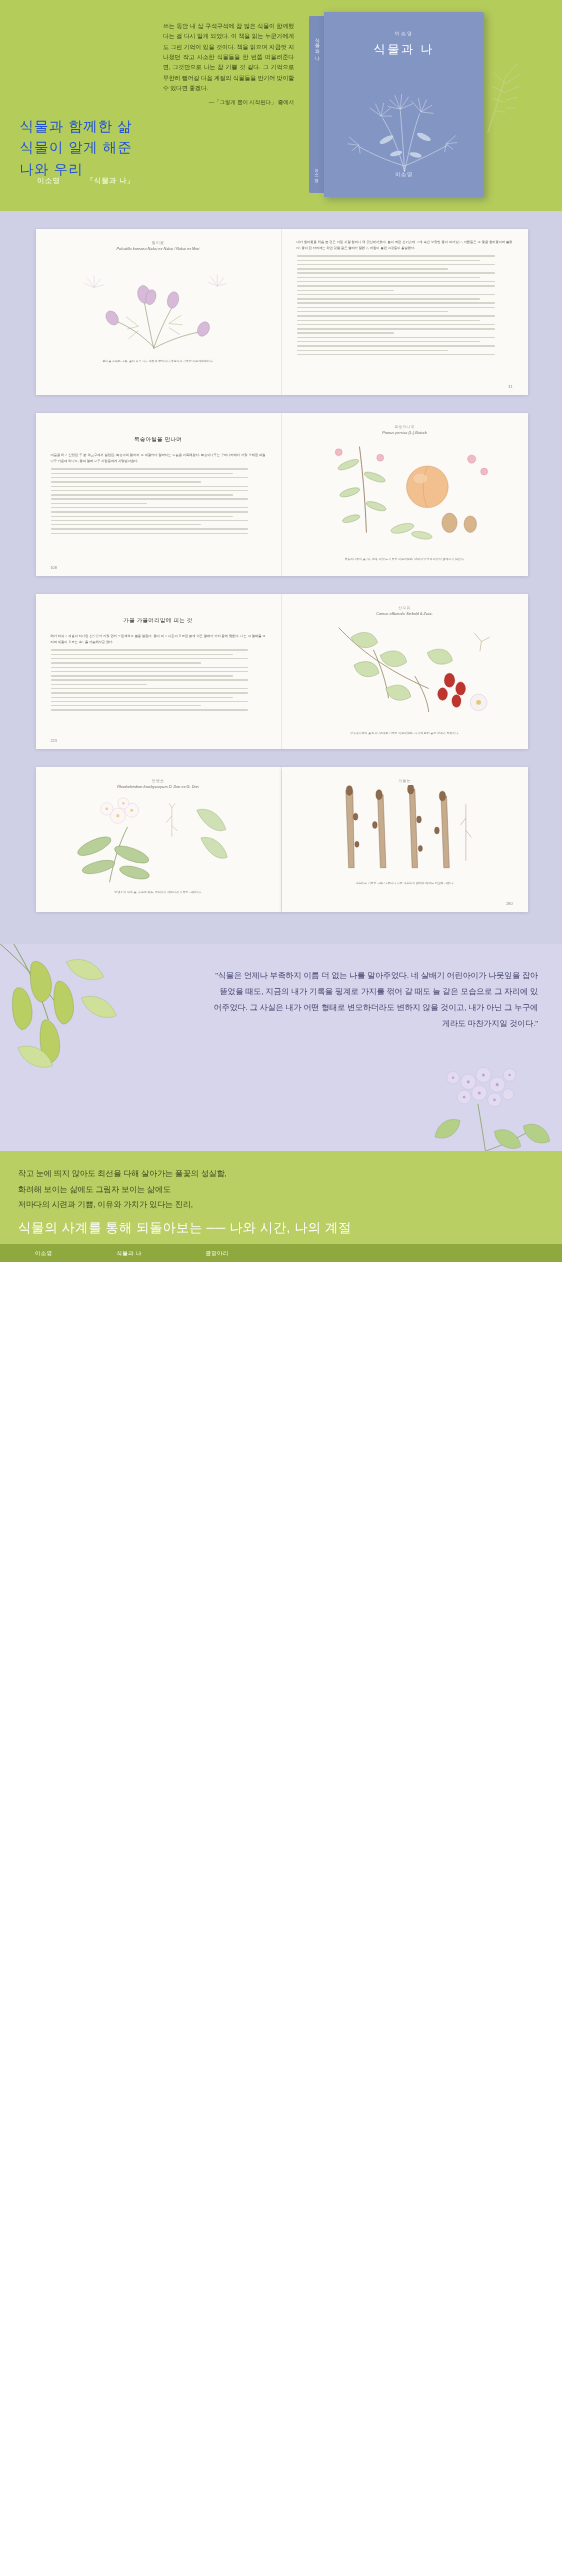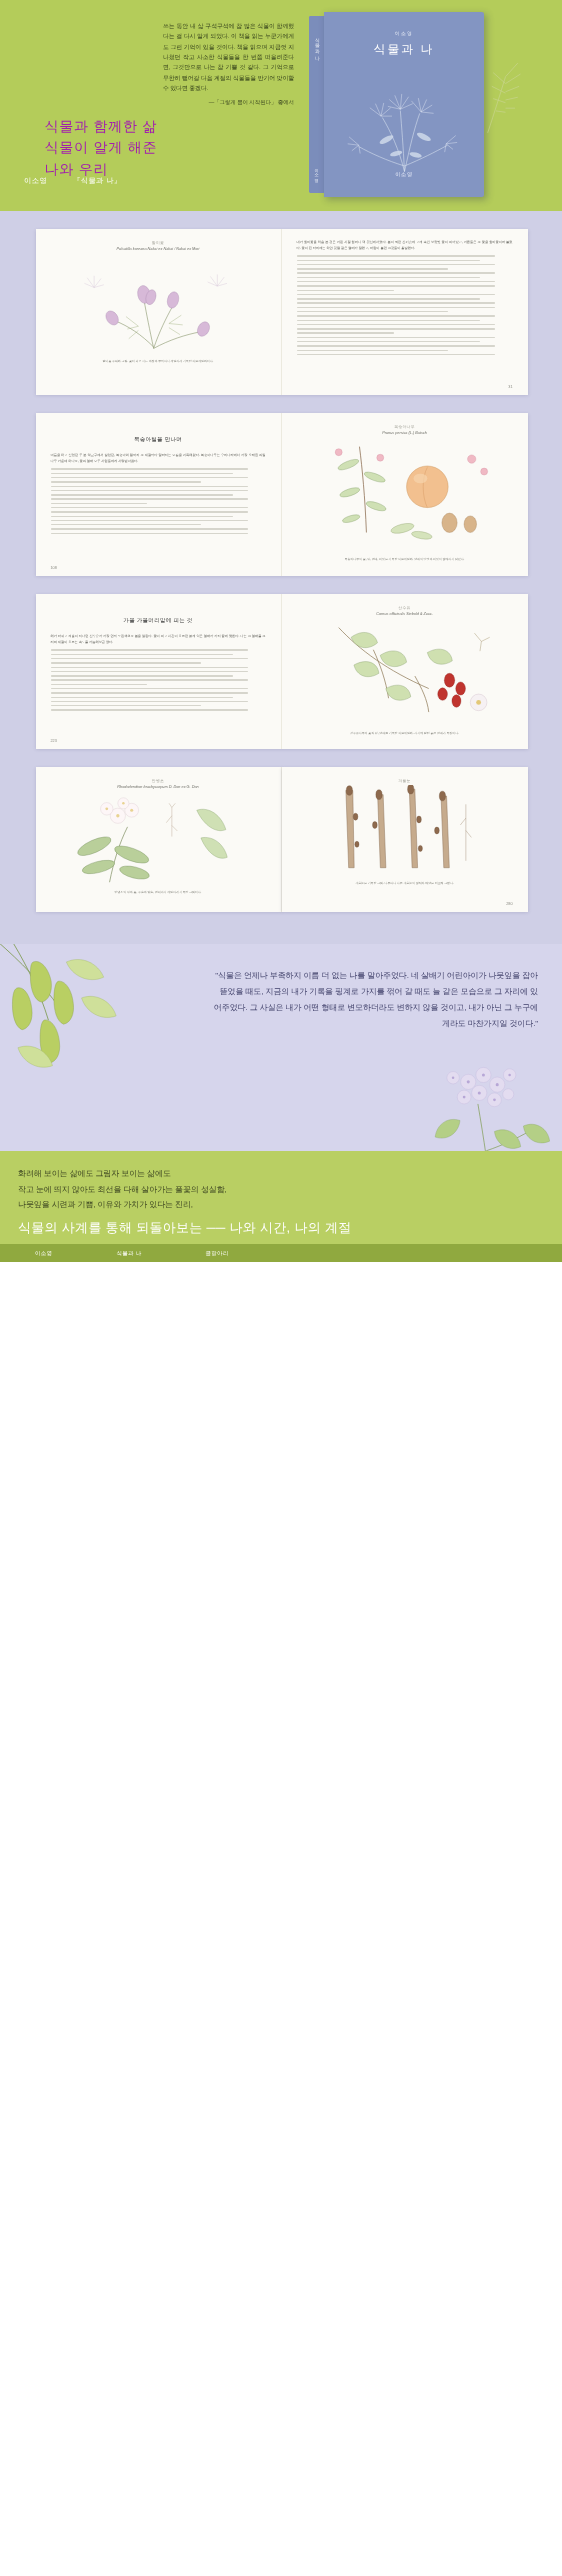--- a/index.html
+++ b/index.html
@@ -41,28 +41,27 @@
     text-align: right;
     font-size: 5.5px;
     color: #3a461f;
   }
   .hero-title {
     position: absolute;
     left: 19.4px;
     top: 116px;
     font-size: 14px;
     line-height: 1.52;
-    color: #a21caf;
+    color: #1d4ed8;
     letter-spacing: 0.8px;
     font-weight: 400;
-    margin-left: 25px;
   }
   .hero-byline {
     position: absolute;
-    left: 24px;
+    left: 37px;
     top: 176px;
     font-size: 7.3px;
     color: #ffffff;
     letter-spacing: 0.4px;
   }
   .hero-byline .bk {
     margin-left: 23.5px;
   }
 
   
@@ -683,23 +682,23 @@
     <g fill="#b4cf86" stroke="#82a05b" stroke-width="0.5">
       <path d="M150 104 C168 96 186 108 188 126 C170 134 152 122 150 104Z"></path>
       <path d="M108 112 C126 104 144 116 146 134 C128 142 110 130 108 112Z"></path>
       <path d="M58 96 C40 90 24 102 22 120 C40 126 56 114 58 96Z"></path>
     </g>
   </svg>
 </div>
 
 <div class="page closing">
   <div class="closing-text">
+    <div>작고 눈에 띄지 않아도 최선을 다해 살아가는 풀꽃의 성실함,</div>
     <div>화려해 보이는 삶에도 그림자 보이는 삶에도</div>
-    <div>작고 눈에 띄지 않아도 최선을 다해 살아가는 풀꽃의 성실함,</div>
-    <div>나뭇잎을 시련과 기쁨, 이유와 가치가 있다는 진리,</div>
+    <div>저마다의 시련과 기쁨, 이유와 가치가 있다는 진리,</div>
   </div>
   <div class="closing-sub">식물의 사계를 통해 되돌아보는 ── 나와 시간, 나의 계절</div>
 
   <div class="footer-bar">
     <span class="f1">이소영</span>
     <span class="f2">식물과 나</span>
     <span class="f3">글항아리</span>
   </div>
 </div>
 

